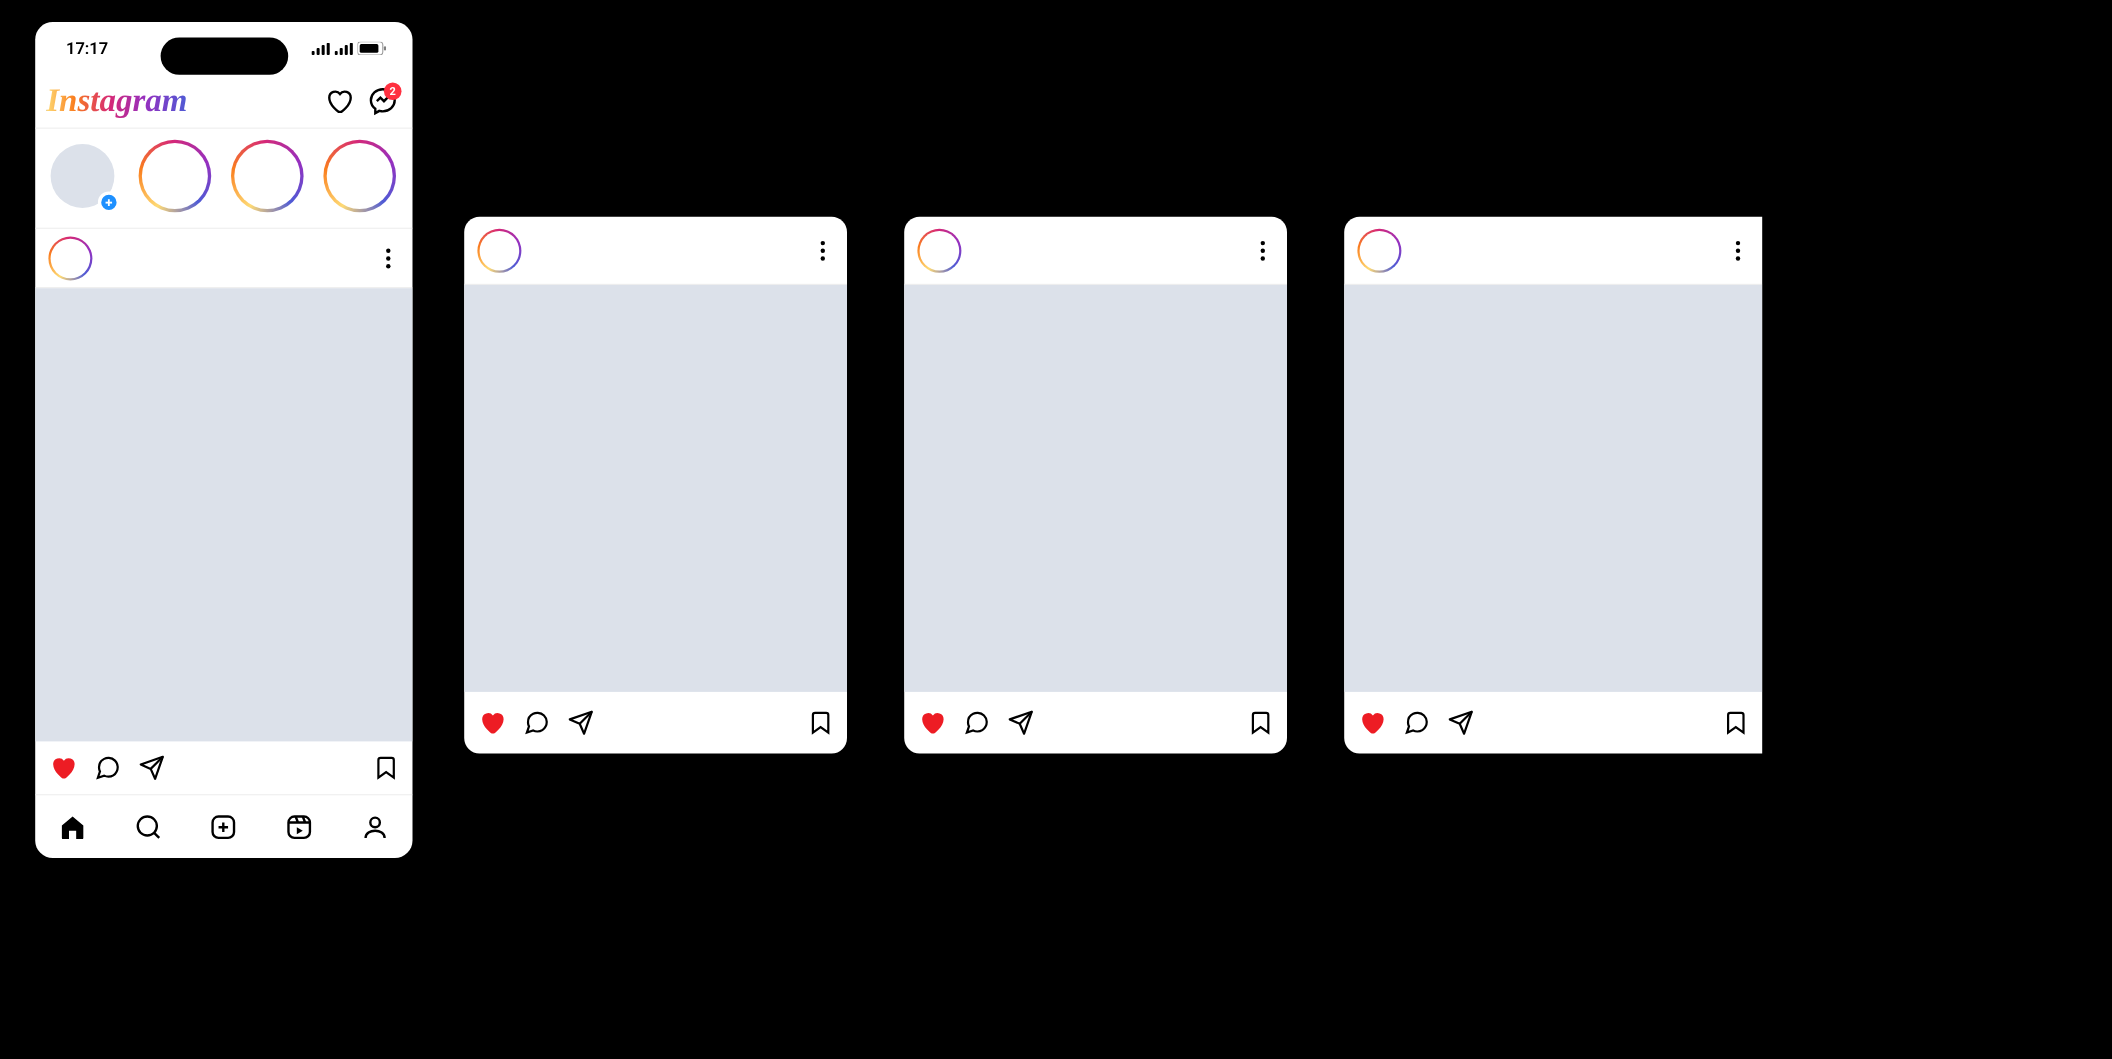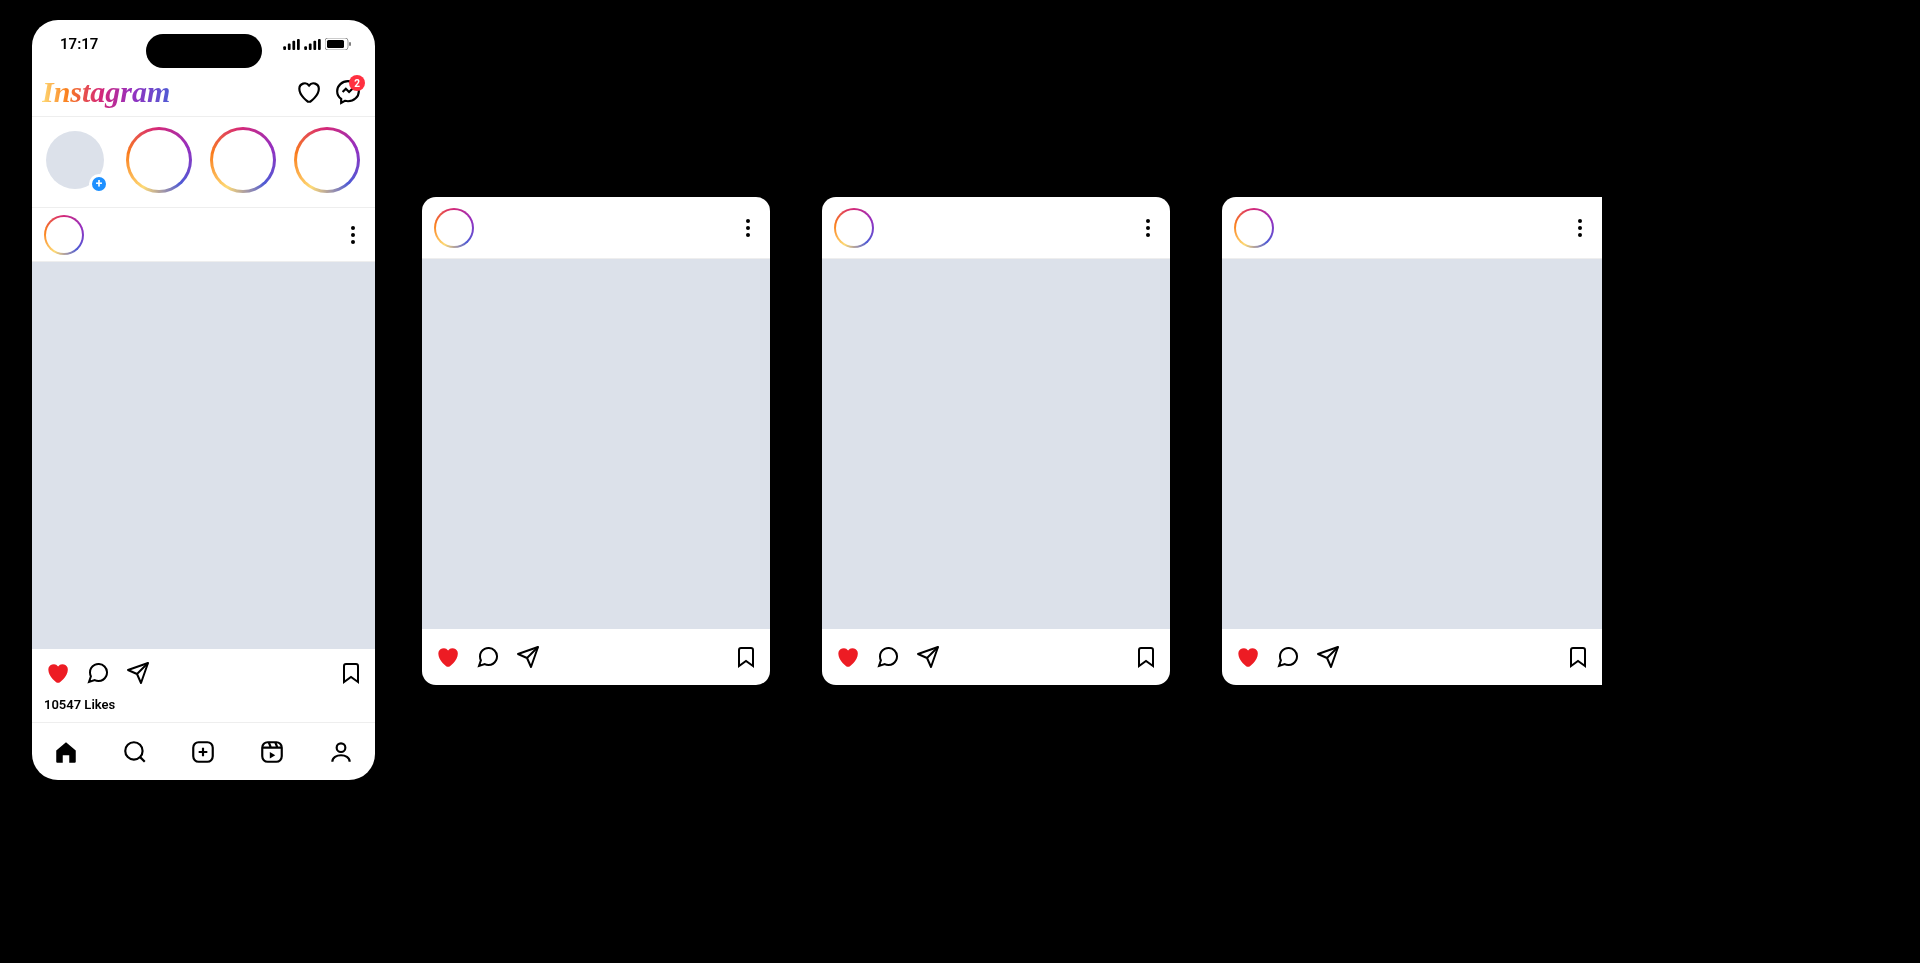--- a/index.html
+++ b/index.html
@@ -19,21 +19,21 @@
   width: 367px;
   height: 784px;
   background: #000;
   border-radius: 56px;
   padding: 12px;
 }
 .phone-inner {
   background: #fff;
   width: 100%;
   height: 100%;
-  border-radius: 26px;
+  border-radius: 16px;
   overflow: hidden;
   position: relative;
   display: flex;
   flex-direction: column;
 }
 .side-btn {
   position: absolute;
   background: #000;
   border-radius: 3px;
 }
@@ -332,21 +332,20 @@
               <path d="M11 13L22 2"></path>
             </svg>
         </span>
       </div>
       <span>
         <svg width="24" height="24" viewBox="0 0 24 24" fill="none" stroke="#000" stroke-width="2">
             <path d="M19 21l-7-5-7 5V5a2 2 0 0 1 2-2h10a2 2 0 0 1 2 2z"></path>
           </svg>
       </span>
     </div>
-    <div class="likes">10547 Likes</div>
 
     <div class="bottom-nav">
       <span>
           <svg width="26" height="26" viewBox="0 0 24 24" fill="#000">
             <path d="M3 10.5L12 3l9 7.5V21a1 1 0 0 1-1 1h-5v-7h-6v7H4a1 1 0 0 1-1-1V10.5z"></path>
           </svg>
         </span>
       <span>
           <svg width="26" height="26" viewBox="0 0 24 24" fill="none" stroke="#000" stroke-width="2">
             <circle cx="11" cy="11" r="8"></circle>

